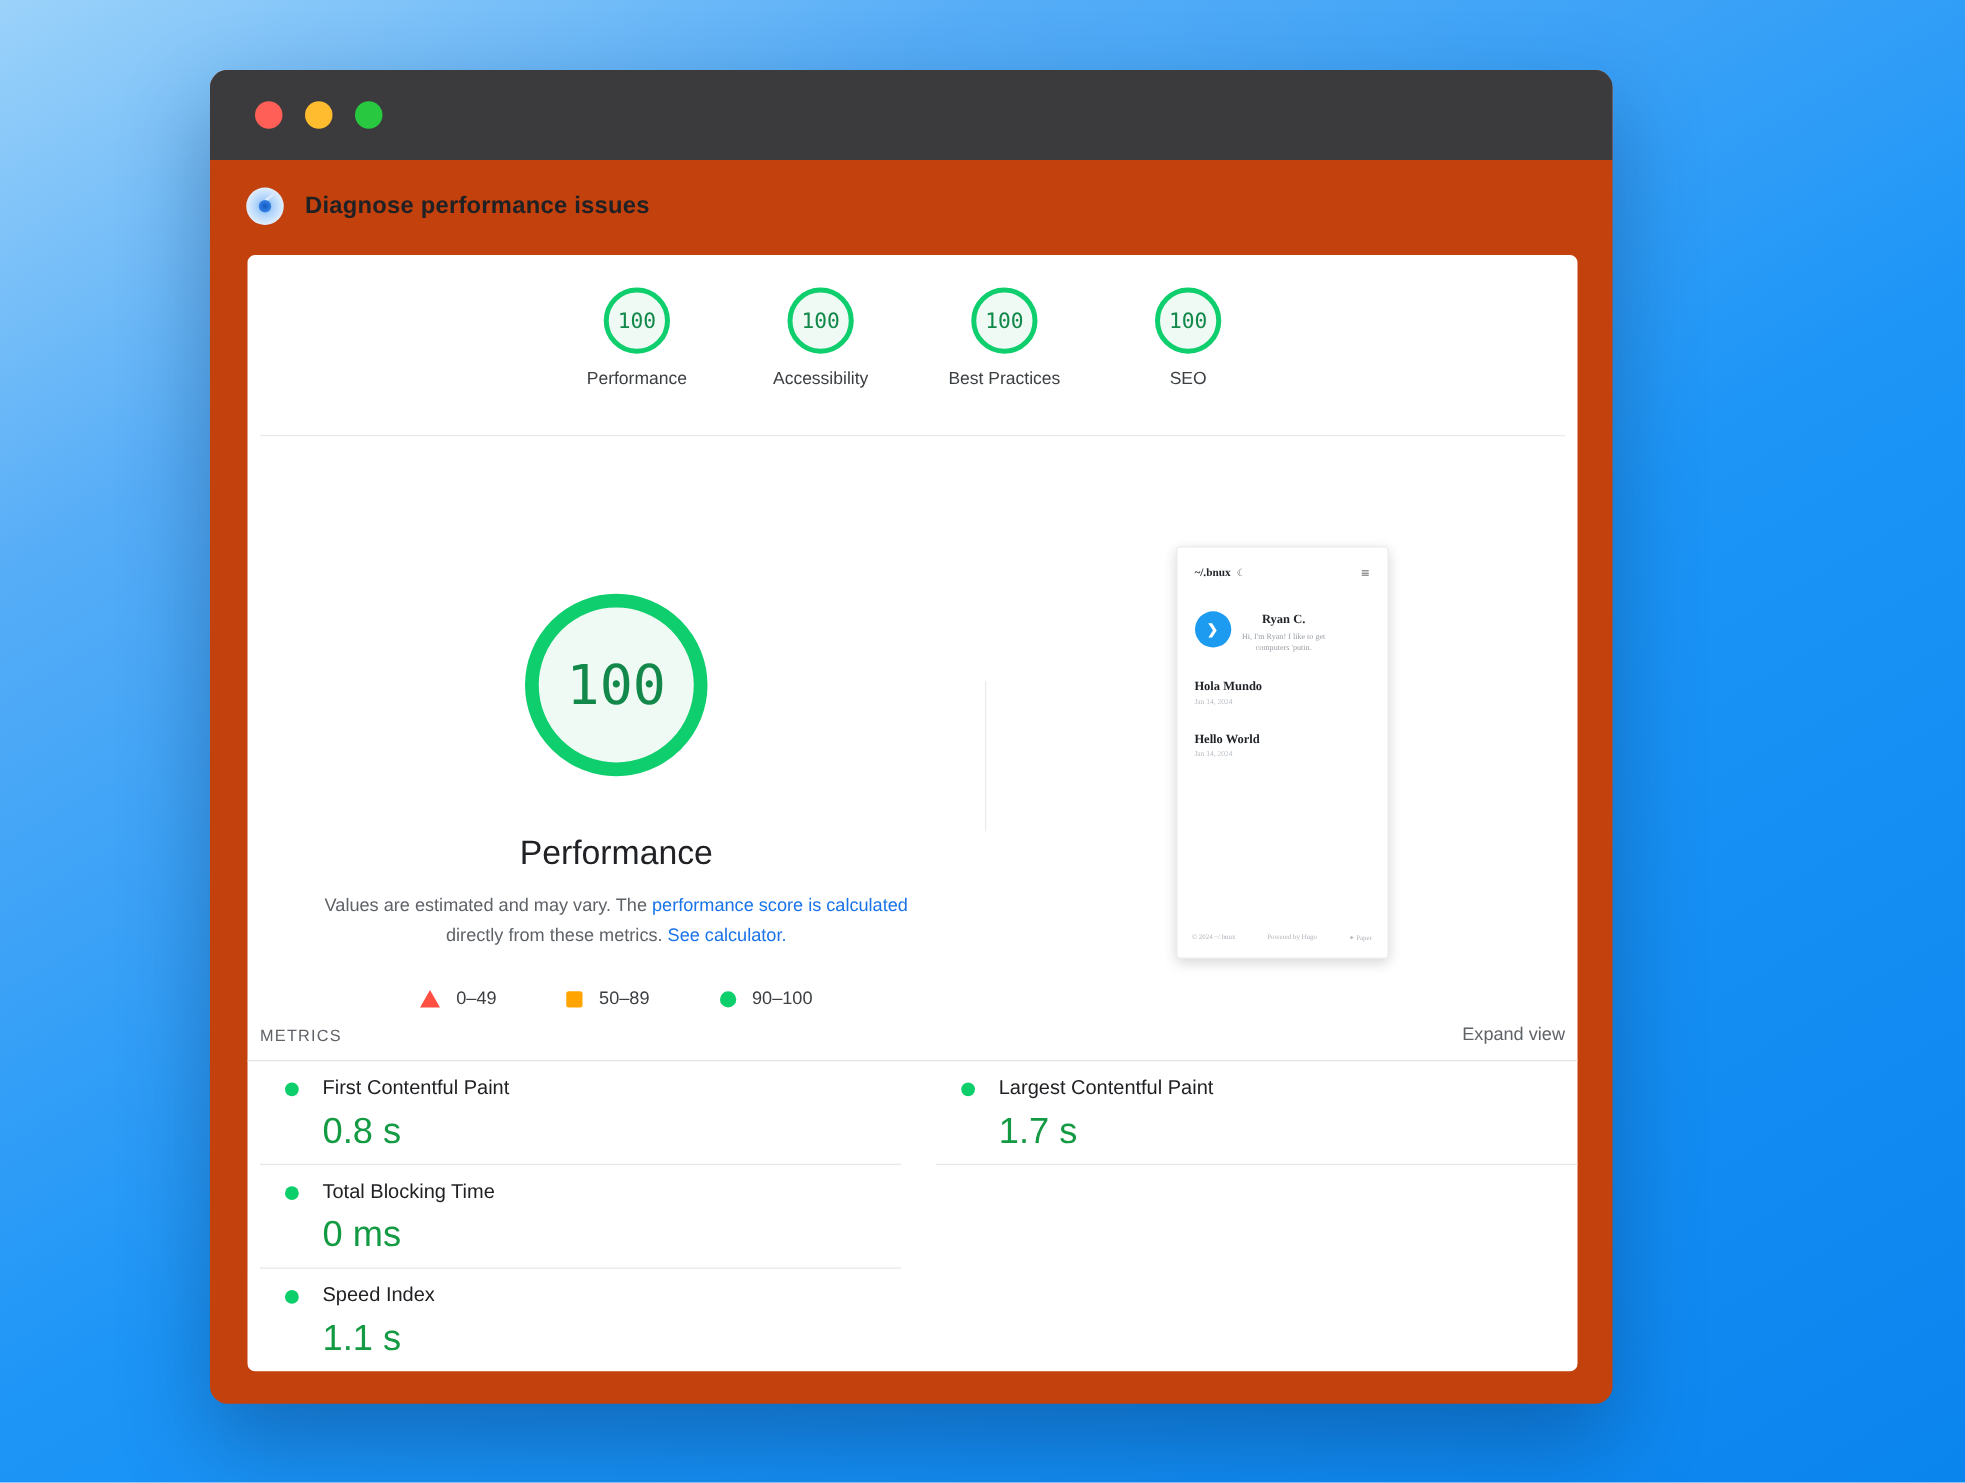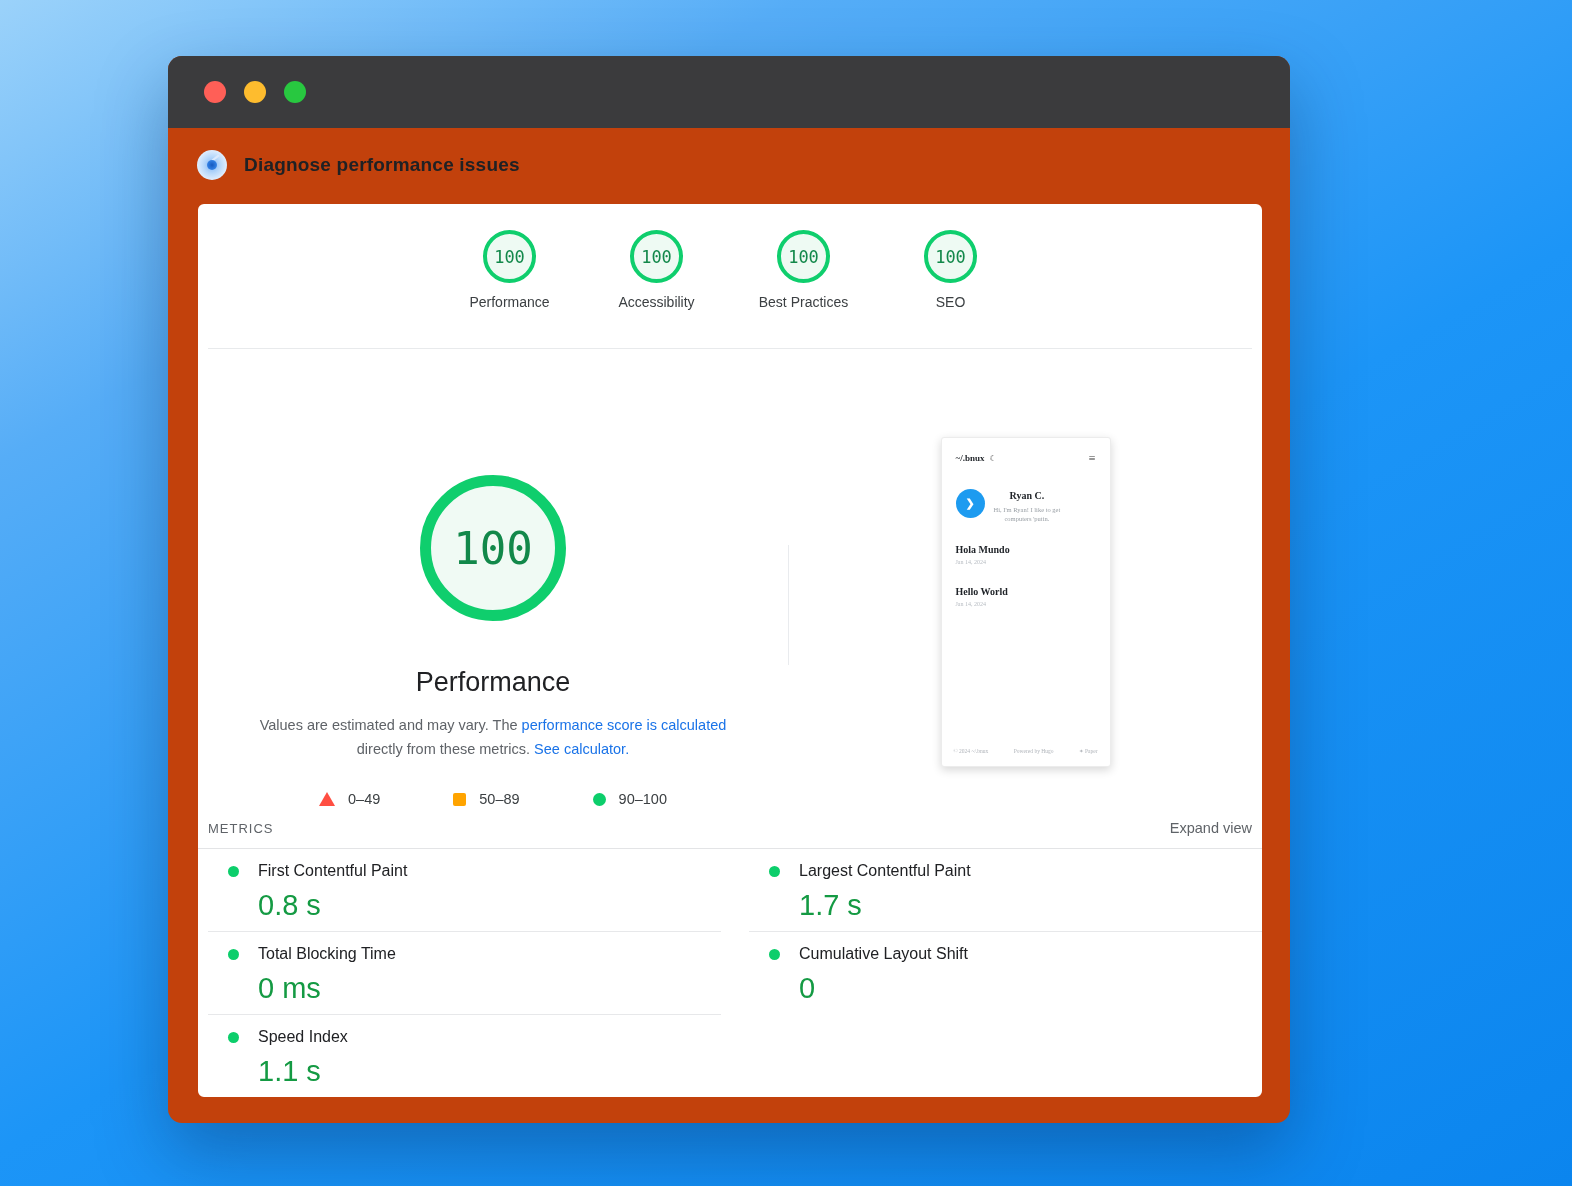--- a/index.html
+++ b/index.html
@@ -52,21 +52,21 @@
     width:146px; height:146px; border:11px solid #0fce6d; border-radius:50%;
     background:#f0faf4; display:flex; align-items:center; justify-content:center;
     font-family:"DejaVu Sans Mono", monospace; font-size:44px; color:#12884a;
   }
   .perf-title { margin-top:46px; font-size:27px; color:#202124; }
   .perf-desc { margin-top:15px; width:500px; text-align:center; font-size:14.5px; line-height:24px; color:#5f6368; }
   .perf-desc a { color:#1a73e8; text-decoration:none; cursor:pointer; }
 
   .legend { margin-top:30px; display:flex; align-items:center; }
   .legend-item { display:flex; align-items:center; }
-  .legend-item + .legend-item { margin-left:73px;justify-content:flex-end; }
+  .legend-item + .legend-item { margin-left:56px;justify-content:flex-end; }
   .lg-shape { margin-right:13px; }
   .lg-triangle { width:0; height:0; border-left:8px solid transparent; border-right:8px solid transparent; border-bottom:14px solid #ff4e42; }
   .lg-square { width:13px; height:13px; background:#ffa400; border-radius:2px; }
   .lg-circle { width:13px; height:13px; background:#0cce6b; border-radius:50%; }
   .lg-label { font-size:14.5px; color:#3c4043; }
 
   
   .thumb {
     width:170px; height:330px; background:#fff; border:1px solid #ececec; border-radius:3px;
     box-shadow:0 3px 10px rgba(0,0,0,.16); position:relative; padding:15px 14px;
@@ -233,24 +233,17 @@
         </div>
       </div>
       <div class="m-col">
         <div class="m-item">
           <div class="m-label-row">
             <div class="m-dot"></div>
             <div class="m-label">Largest Contentful Paint</div>
           </div>
           <div class="m-value">1.7 s</div>
         </div>
-        <div class="m-item no-border">
-          <div class="m-label-row">
-            <div class="m-dot"></div>
-            <div class="m-label">Cumulative Layout Shift</div>
-          </div>
-          <div class="m-value">0</div>
-        </div>
       </div>
     </div>
 
   </div>
 </div>
 
 </body></html>

